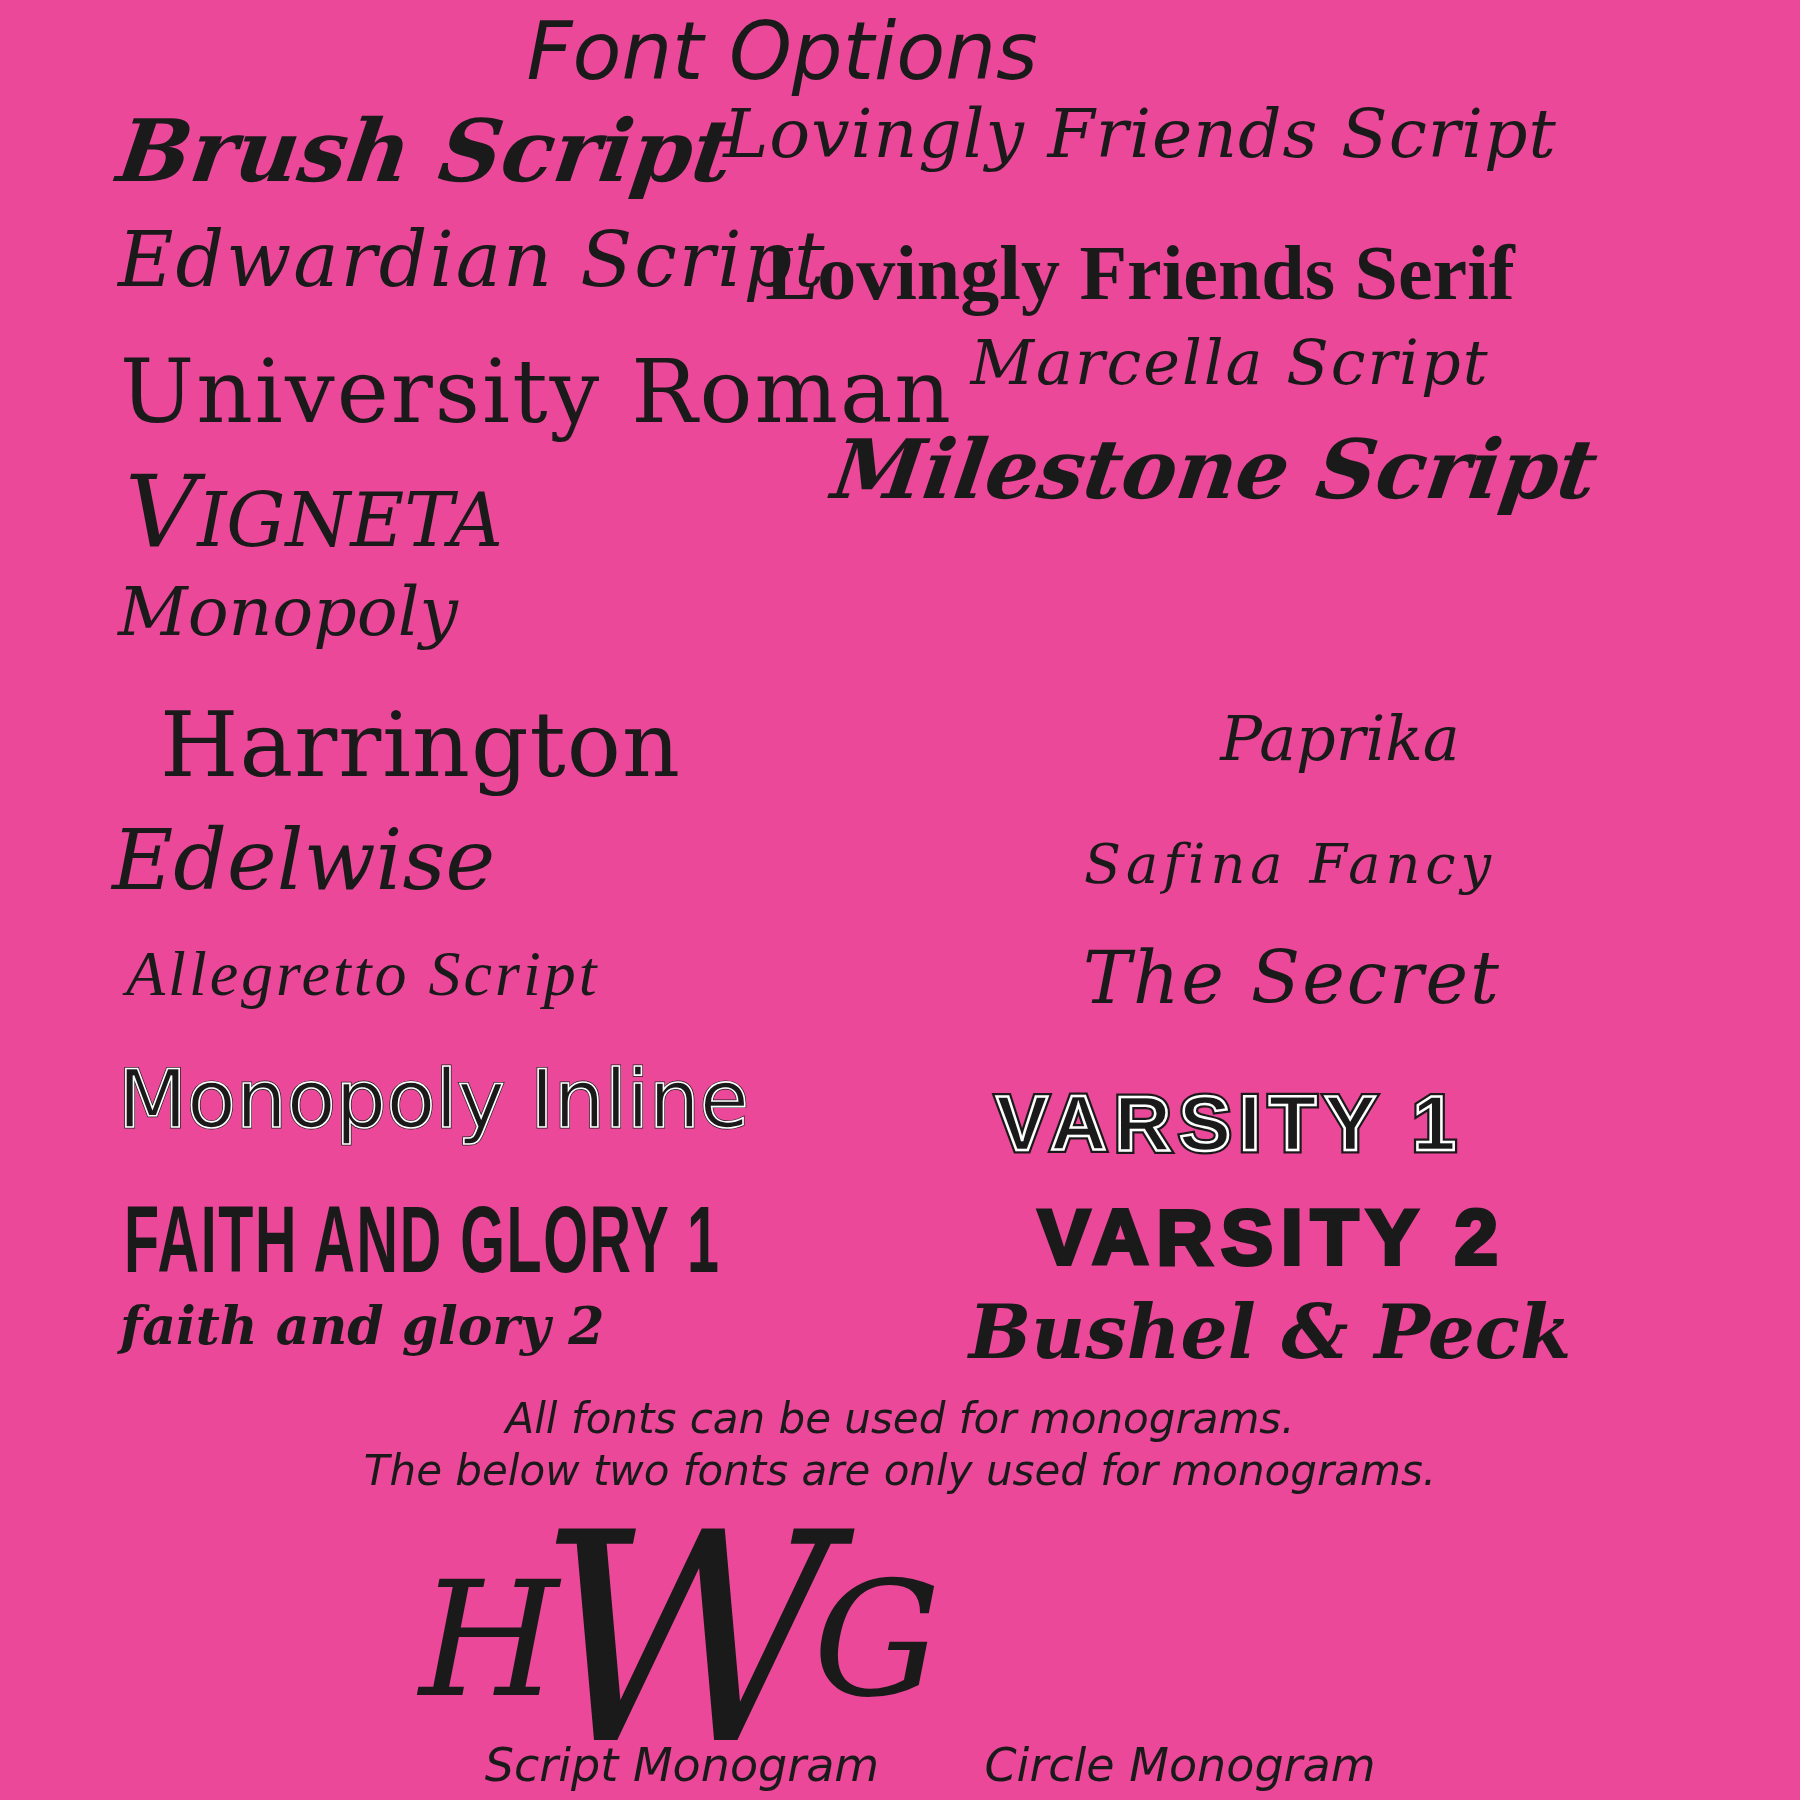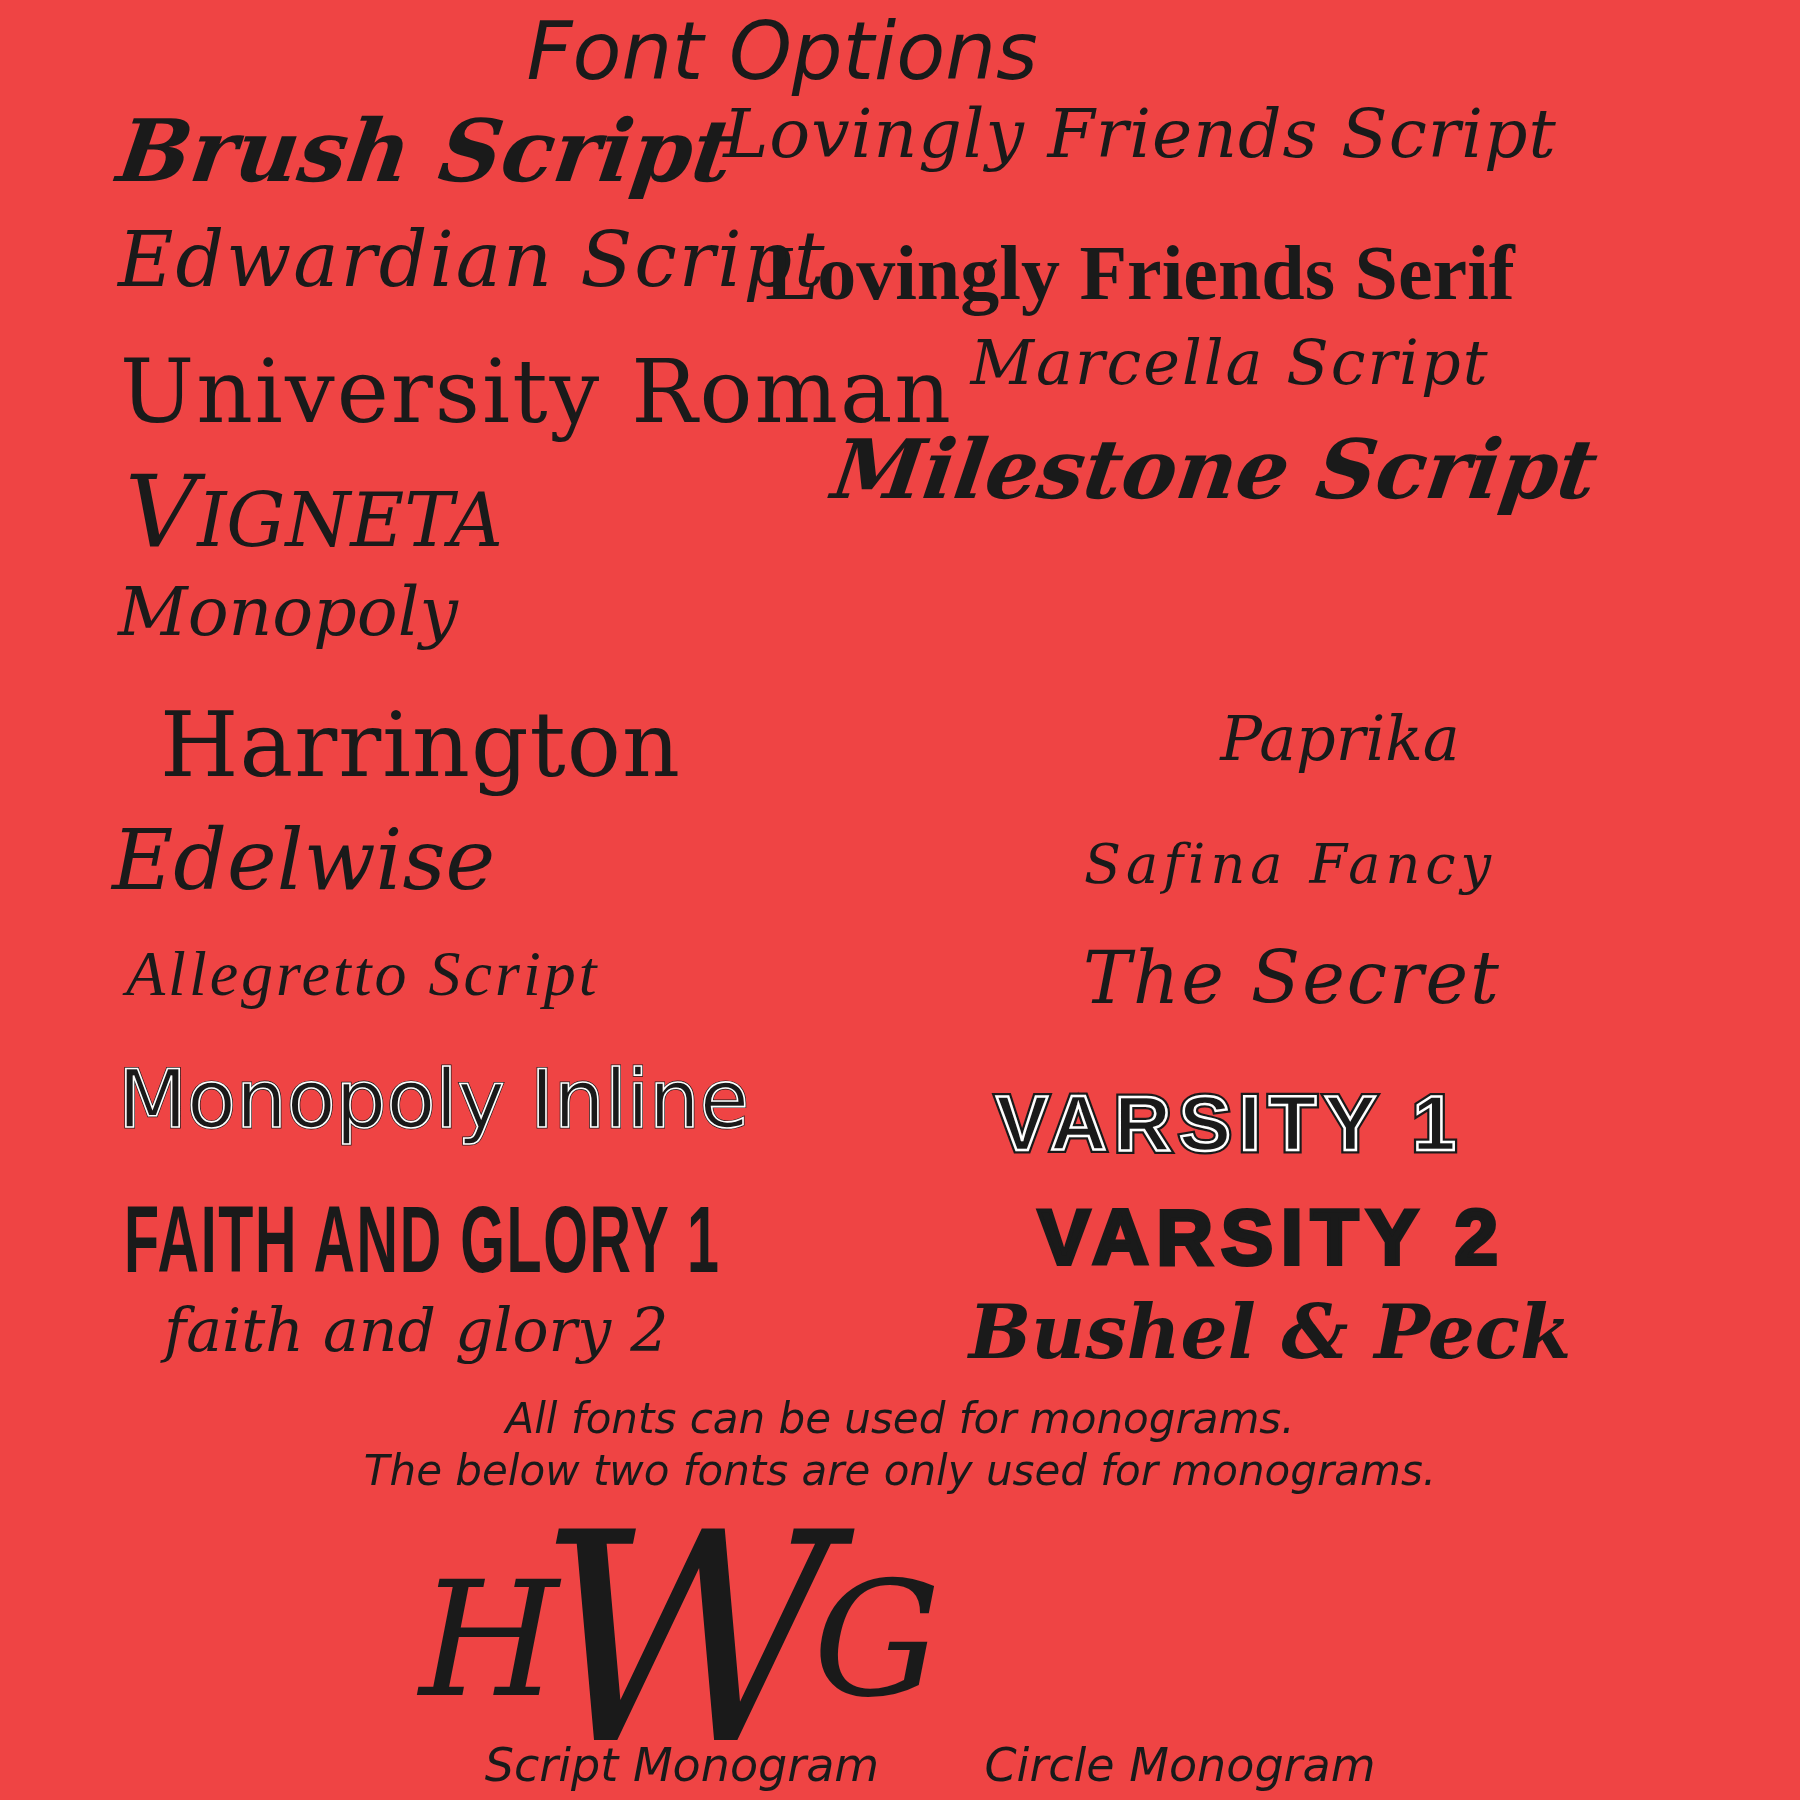--- a/index.html
+++ b/index.html
@@ -1,18 +1,18 @@
 <!DOCTYPE html>
 <html><head>
 <meta charset="utf-8">
 <style>
   html,body { margin:0; padding:0; background:#ffffff; }
   .canvas {
     position:relative; width:1800px; height:1800px;
-    background:#ef4444; color:#1a1a1a; overflow:hidden;
+    background:#ec4899; color:#1a1a1a; overflow:hidden;
     font-family:"DejaVu Serif", serif;
   }
   .item { position:absolute; white-space:nowrap; line-height:1; }
   .cx   { transform:translateX(-50%); }
 
   
   .hand { font-family:"DejaVu Sans", sans-serif; font-style:italic; }
 
   .title { font-size:80px; }
 
@@ -22,21 +22,21 @@
   .f-university { font-size:88px; letter-spacing:2px; }
   .f-vigneta    { font-size:74px; font-style:italic; }
   .f-vigneta::first-letter { font-size:1.35em; }
   .f-sugarbush  { font-size:68px; font-style:italic; }
   .f-harrington { font-size:90px; letter-spacing:1px; }
   .f-edelwise   { font-size:84px; font-style:italic; }
   .f-allegretto { font-size:64px; font-style:italic; letter-spacing:3px; }
   .f-monopoly   { font-size:80px; font-family:"DejaVu Sans", sans-serif; }
   .f-faith1     { font-size:70px; font-family:"Liberation Sans", sans-serif; font-weight:bold;
                   transform:scale(0.82,1.35); transform-origin:left top; letter-spacing:2px; }
-  .f-faith2     { font-size:60px; font-weight:normal; font-style:italic;margin-left:44px; }
+  .f-faith2     { font-size:52px; font-weight:bold; font-style:italic; }
 
   
   .f-lfscript   { font-size:68px; font-style:italic; letter-spacing:1px; }
   .f-lfserif    { font-size:78px; font-family:"Liberation Serif", serif; font-weight:bold; }
   .f-marcella   { font-size:62px; font-style:italic; letter-spacing:2px; }
   .f-milestone  { font-size:82px; font-weight:bold; font-style:italic; transform:translateX(-50%) skewX(-8deg); }
   .f-rosalinda  { font-size:64px; font-style:italic; }
   .f-paprika    { font-size:62px; font-style:italic; }
   .f-safina     { font-size:54px; font-style:italic; letter-spacing:5px; }
   .f-secret     { font-size:72px; font-style:italic; letter-spacing:2px; }

